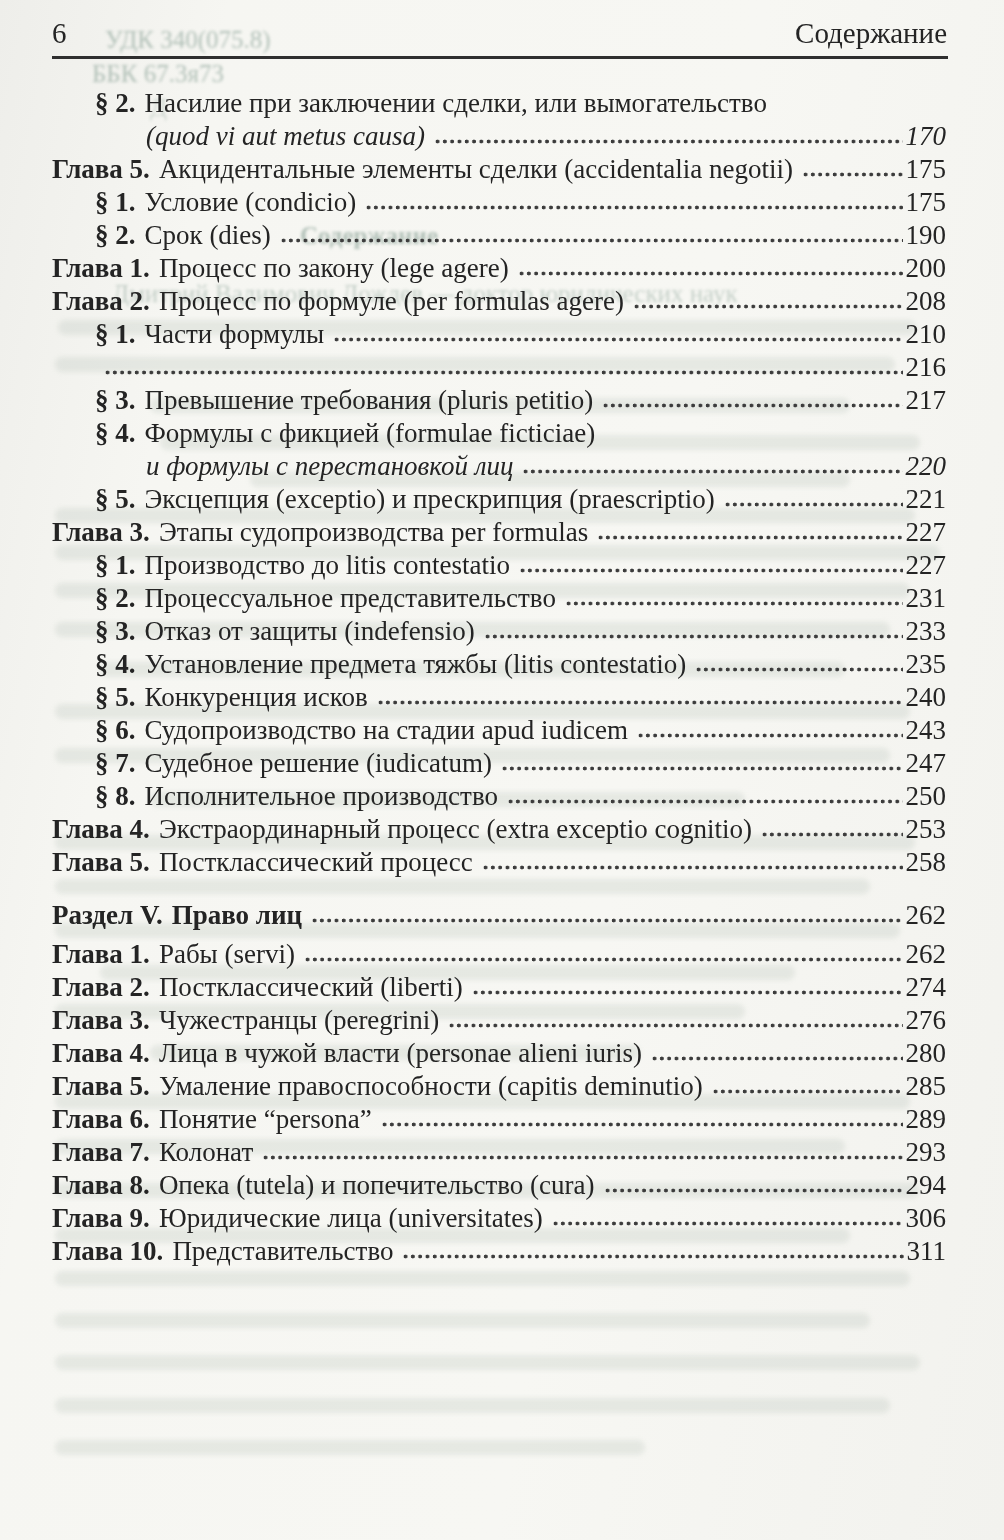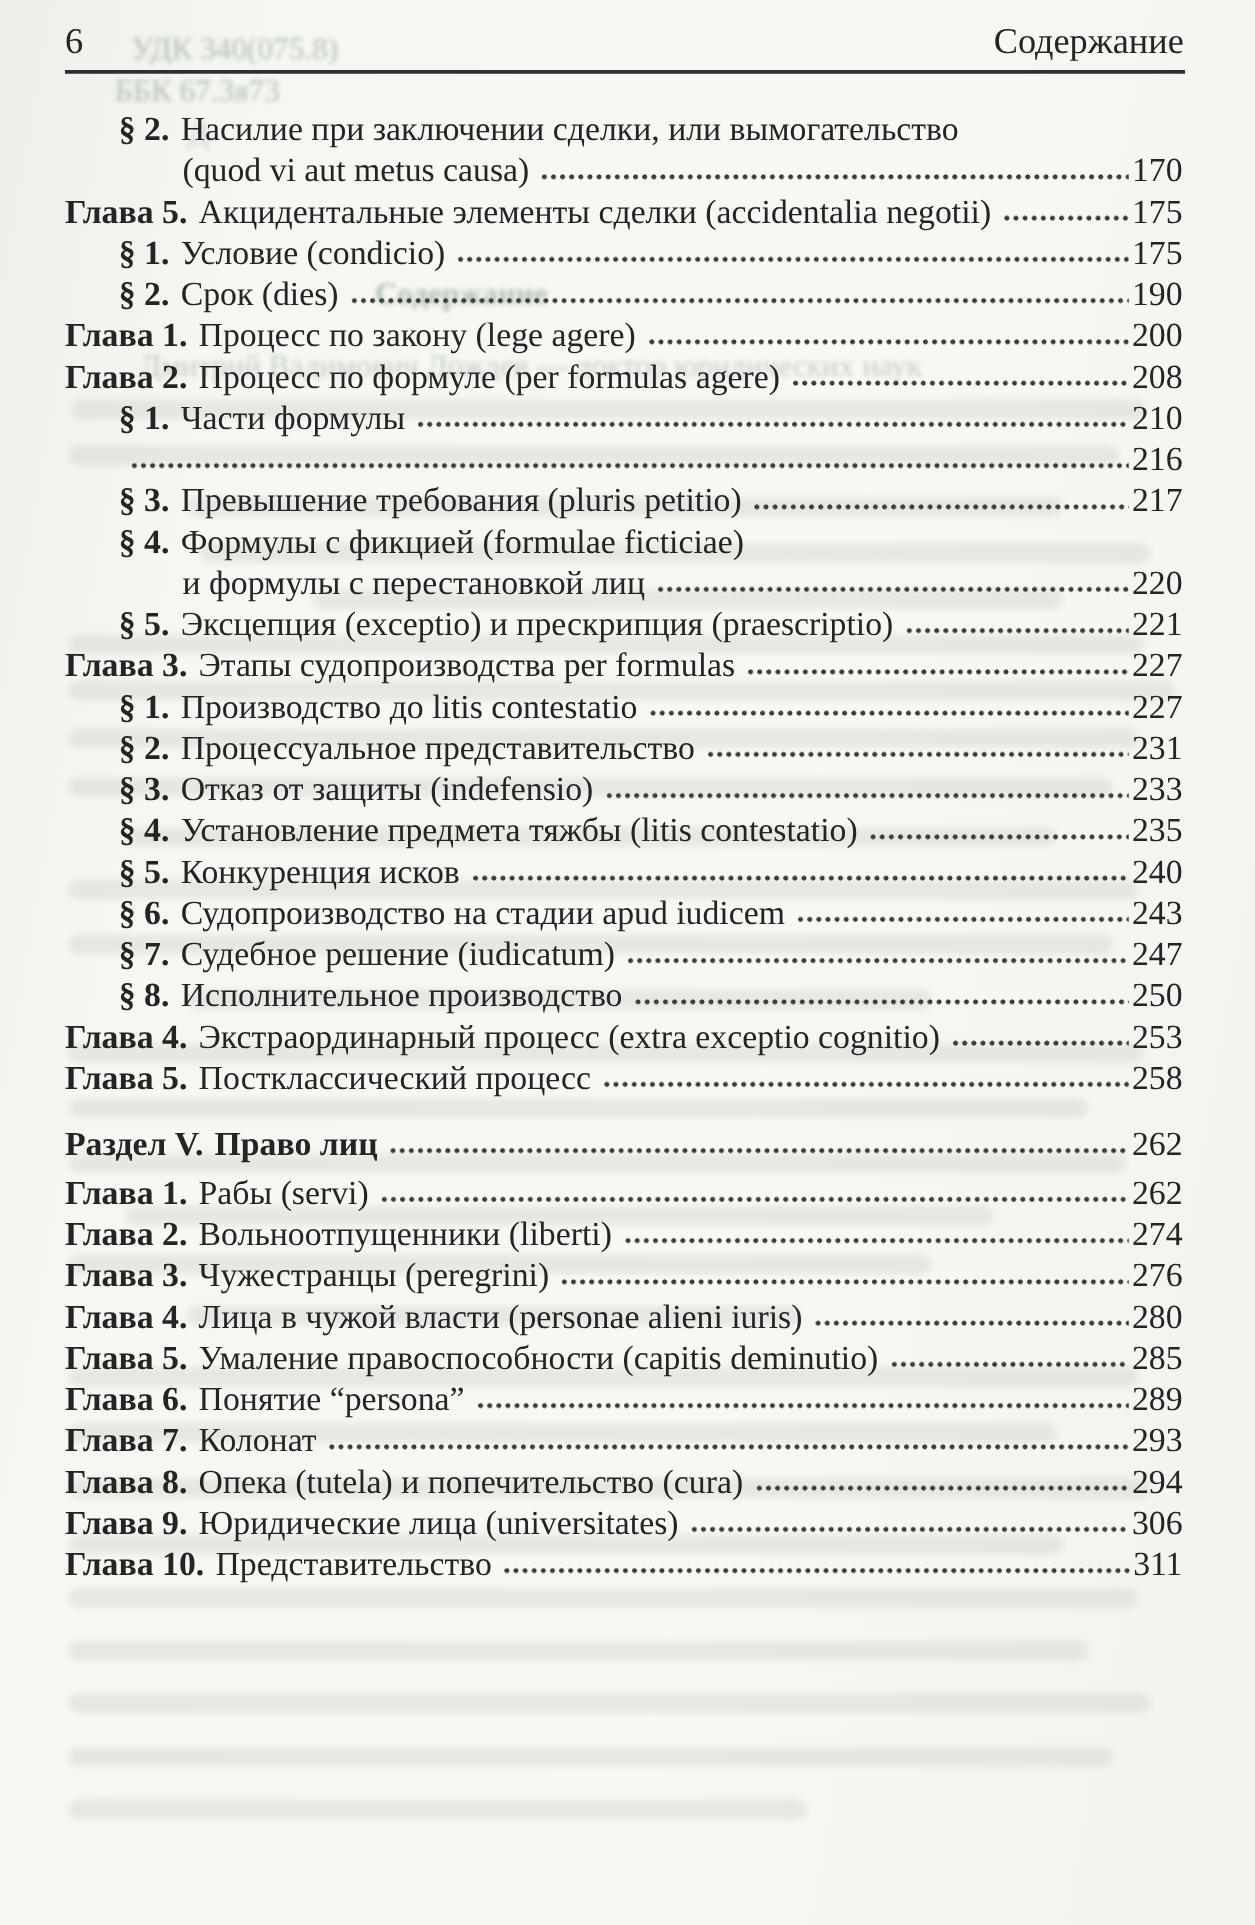--- a/index.html
+++ b/index.html
@@ -56,21 +56,21 @@
   }
   .row{
     display:flex;
     align-items:baseline;
     min-height:33px;
     line-height:33px;
   }
   .row .label{font-weight:bold;margin-right:9px;}
   .row .title{white-space:nowrap;}
   .para{padding-left:43px;}
-  .contline{padding-left:94px;}
+  .contline{padding-left:94px;font-style:italic;}
   .chapter{}
   .section{margin-top:20px;margin-bottom:6px;}
   .section .entry-text{font-weight:bold;}
   .leader{
     flex:1 1 auto;
     min-width:0;
     align-self:flex-end;
     height:9px;
     margin:0 3px 7px 9px;
     background-image:radial-gradient(circle at 3.5px 4.5px,#3c3c3c 1.7px,rgba(0,0,0,0) 2.2px);
@@ -246,21 +246,21 @@
           <span class="entry-text"><span class="label">Раздел V.</span><span class="title">Право лиц</span></span>
           <span class="leader"></span>
           <span class="pageno">262</span>
         </div>
         <div class="row chapter">
           <span class="entry-text"><span class="label">Глава 1.</span><span class="title">Рабы (servi)</span></span>
           <span class="leader"></span>
           <span class="pageno">262</span>
         </div>
         <div class="row chapter">
-          <span class="entry-text"><span class="label">Глава 2.</span><span class="title">Вольноотпущенники (liberti)</span></span>
+          <span class="entry-text"><span class="label">Глава 2.</span><span class="title">Постклассический (liberti)</span></span>
           <span class="leader"></span>
           <span class="pageno">274</span>
         </div>
         <div class="row chapter">
           <span class="entry-text"><span class="label">Глава 3.</span><span class="title">Чужестранцы (peregrini)</span></span>
           <span class="leader"></span>
           <span class="pageno">276</span>
         </div>
         <div class="row chapter">
           <span class="entry-text"><span class="label">Глава 4.</span><span class="title">Лица в чужой власти (personae alieni iuris)</span></span>

